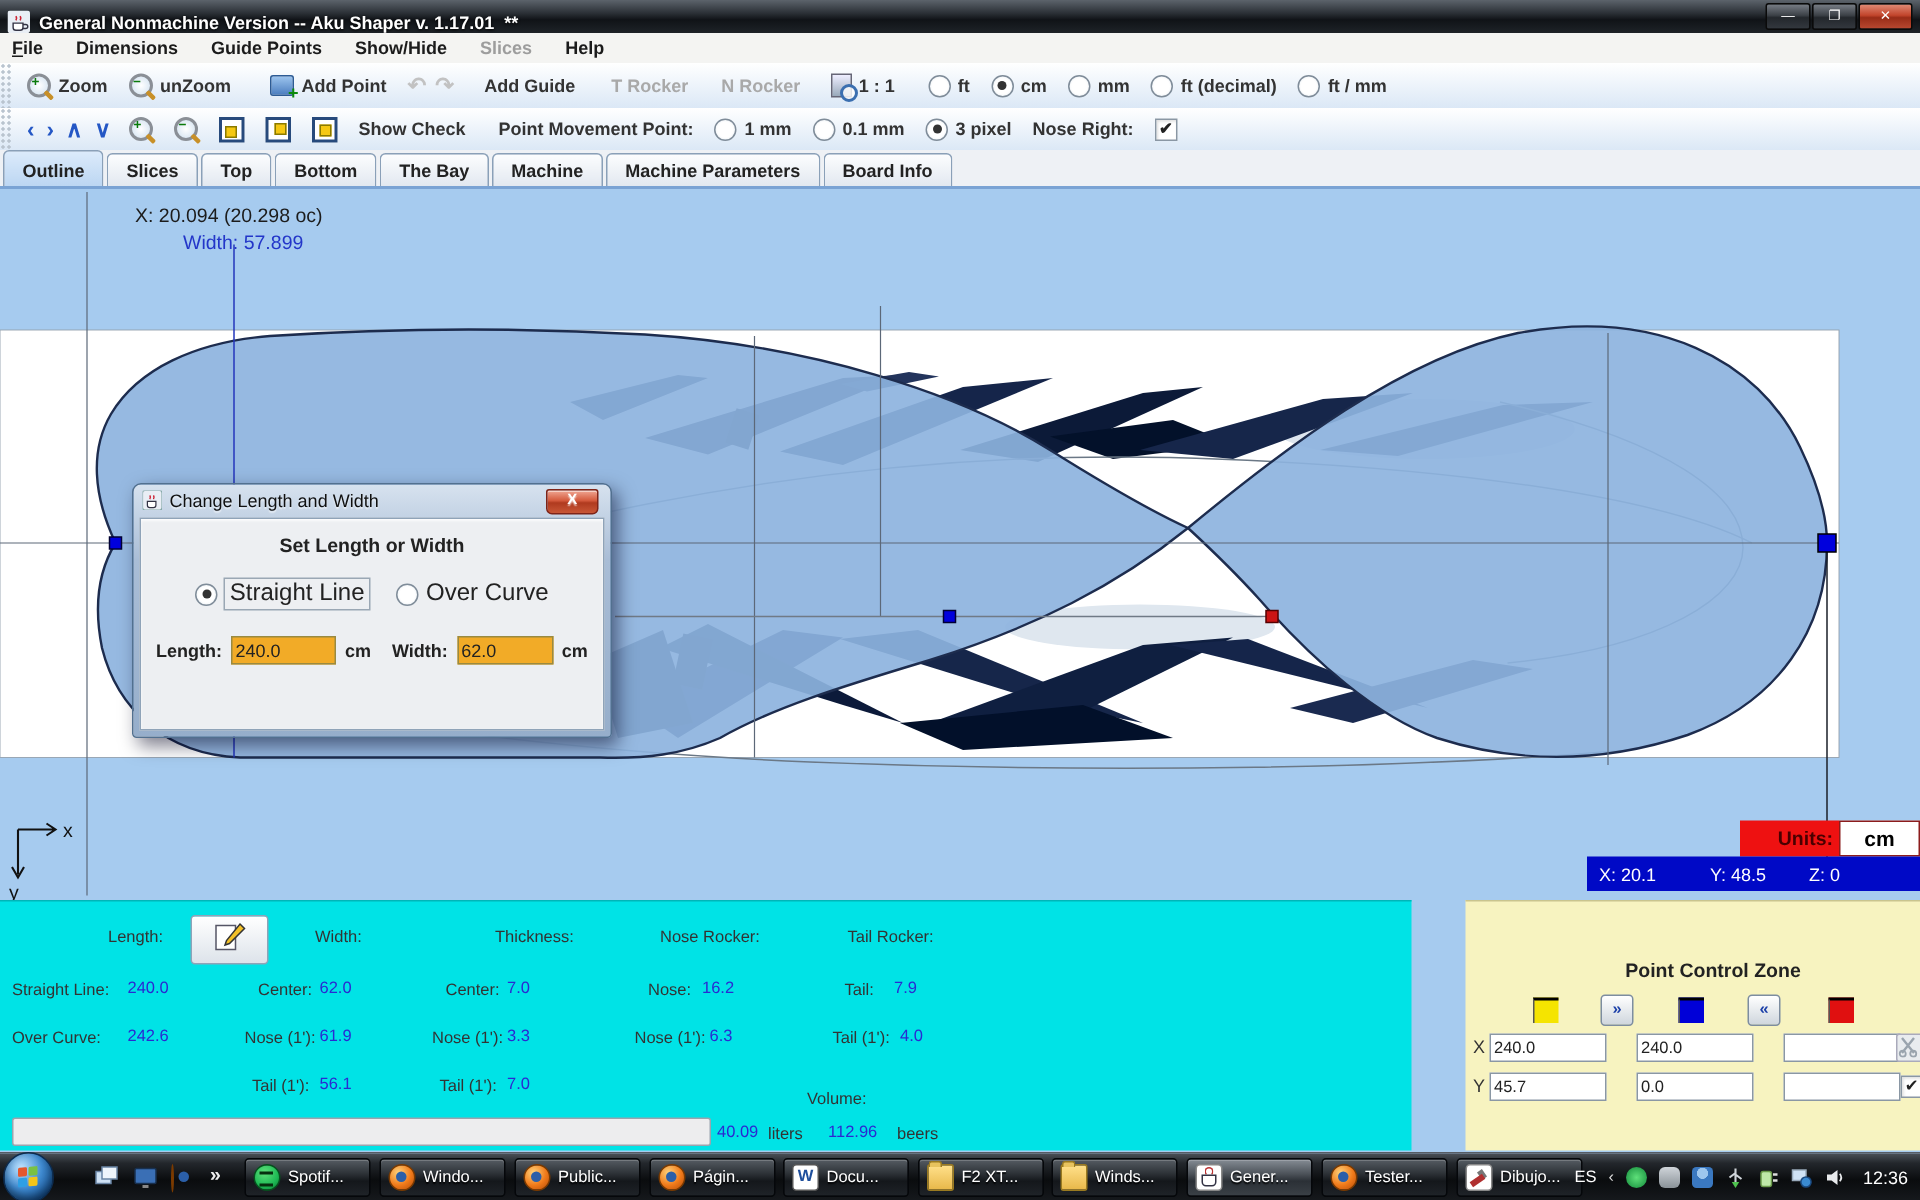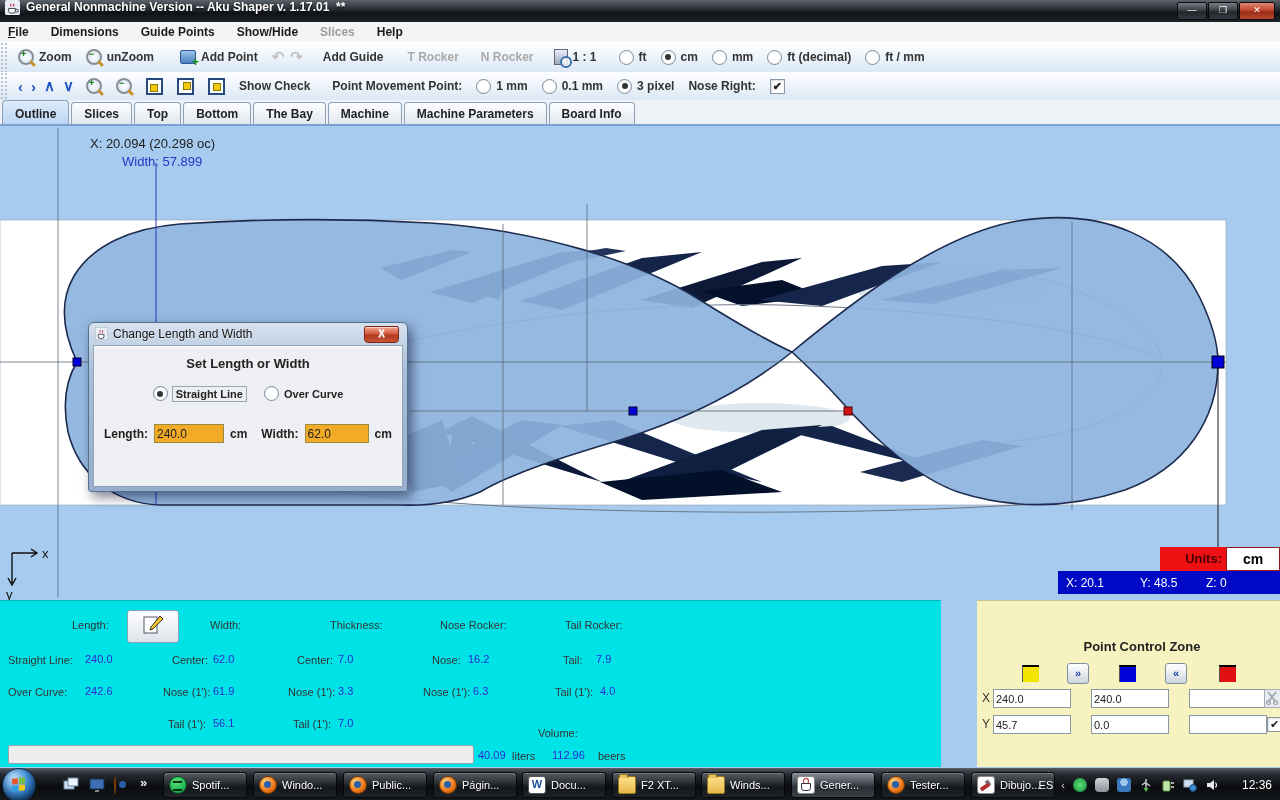--- a/index.html
+++ b/index.html
@@ -4,21 +4,21 @@
 <style>
   html,body{margin:0;padding:0}
   body{width:1280px;height:800px;position:relative;overflow:hidden;
        font-family:"Liberation Sans",sans-serif;background:#a6cbef;
        -webkit-font-smoothing:antialiased}
   .abs{position:absolute}
 
   
   .titlebar{left:0;top:0;width:1280px;height:22px;
     background:linear-gradient(#5c636b,#2b3036 40%,#101317 60%,#1e2328);
-    border-bottom:1px solid #000;display:flex;align-items:flex-start}
+    border-bottom:1px solid #000;display:flex;align-items:flex-end}
   .titlebar .ttl{color:#fff;font-size:12px;font-weight:bold;margin-left:6px;
     text-shadow:0 1px 2px #000;white-space:pre}
   .java-ico{width:15px;height:15px;margin-left:5px;flex:0 0 auto}
   .winbtns{position:absolute;right:5px;top:2px;display:flex;gap:1px}
   .winbtn{width:28px;height:16px;border:1px solid #0a0a0a;border-radius:2px;
     background:linear-gradient(#777d85,#3c4147 45%,#23272c 55%,#33383e);
     color:#fff;font-size:9px;line-height:14px;text-align:center;cursor:pointer}
   .winbtn.close{background:linear-gradient(#e08a75,#c2452c 45%,#992c17 55%,#b84830);width:34px}
 
   
@@ -83,21 +83,21 @@
     box-shadow:4px 5px 12px rgba(0,0,30,.5);z-index:30}
   .dlg-title{height:21px;display:flex;align-items:center;font-size:12px;color:#101010;text-shadow:0 1px 1px #ffffffaa}
   .dlg-title .t{margin-left:5px;font-weight:normal}
   .dlg-close{position:absolute;right:8px;top:3px;width:33px;height:15px;border:1px solid #7e2418;border-radius:2px 2px 4px 4px;
     background:linear-gradient(#f0a794,#d4593c 45%,#b03a1f 55%,#c85636);color:#fff;font-size:10px;
     font-weight:bold;text-align:center;line-height:14px;cursor:pointer;box-shadow:inset 0 1px 0 #ffffff80}
   .dlg-body{position:absolute;left:4px;right:4px;top:22px;bottom:4px;background:#edeff2;
     border:1px solid #8fa3b8;box-shadow:inset 0 1px 2px #fff}
   .dlg-heading{position:absolute;left:0;right:0;top:10px;text-align:center;font-size:13px;font-weight:bold;color:#222}
   .dlg-radios{position:absolute;left:0;right:0;top:40px;display:flex;justify-content:center;gap:18px;align-items:center}
-  .dlg-radios .lbl{font-size:11px;font-weight:bold;color:#222}
+  .dlg-radios .lbl{font-size:16px;font-weight:normal;color:#222}
   .focusbox{outline:1px solid #9aa7b4;padding:1px 3px}
   .dlg-fields{position:absolute;left:10px;top:78px;display:flex;align-items:center;gap:6px;font-size:12px;font-weight:bold;color:#222}
   .fld{width:64px;height:17px;background:#f2ab27;border:1px solid #9a8a40;font-size:12px;color:#222;padding:0 2px;font-family:"Liberation Sans",sans-serif}
   .fld.w{width:58px}
   .dlg-btns{position:absolute;left:0;right:0;top:112px;display:flex;justify-content:center;gap:10px}
   .jbtn{min-width:46px;height:23px;border:1px solid #7d8da0;border-radius:3px;font-size:13px;color:#222;
     background:linear-gradient(#ffffff,#d8dde3);cursor:pointer;box-shadow:inset 0 1px 0 #fff;padding:0 10px;
     font-family:"Liberation Sans",sans-serif}
 
   
@@ -149,21 +149,21 @@
   .ticon.java{background:#fff;border:1px solid #888}
   .ticon.java:after{content:"";position:absolute;left:3px;top:6px;width:8px;height:6px;background:#fff;border:1.5px solid #334;border-radius:0 0 3px 3px}
   .ticon.java:before{content:"";position:absolute;left:5px;top:1px;width:4px;height:4px;border:1.5px solid #b33;border-radius:50%;border-bottom-color:transparent}
   .ticon.paint{background:#fff;border:1px solid #888}
   .ticon.paint:after{content:"";position:absolute;left:2px;top:8px;width:10px;height:4px;background:#b03030;transform:rotate(-35deg)}
   .ticon.paint:before{content:"";position:absolute;left:8px;top:3px;width:4px;height:6px;background:#777;transform:rotate(-35deg)}
   .tray{position:absolute;right:0;top:0;height:100%;display:flex;align-items:center;gap:8px;padding-right:8px}
   .tray .lang{font-size:11px;color:#fff}
   .tray .tchev{font-size:11px;color:#ddd}
   .trayico{width:14px;height:14px;border-radius:3px;position:relative;cursor:pointer}
-  .clock{font-size:12px;color:#fff;margin-left:15px}
+  .clock{font-size:12px;color:#fff;margin-left:4px}
 
   svg text{font-family:"Liberation Sans",sans-serif}
 </style>
 </head>
 <body>
 
 <div class="abs titlebar">
   <svg class="java-ico" viewBox="0 0 16 16">
     <rect x="0" y="0" width="16" height="16" rx="2" fill="#e9eef5"></rect>
     <path d="M4 9 h7 v3 a2 2 0 0 1 -2 2 h-3 a2 2 0 0 1 -2 -2 z" fill="#fff" stroke="#334" stroke-width="1"></path>

